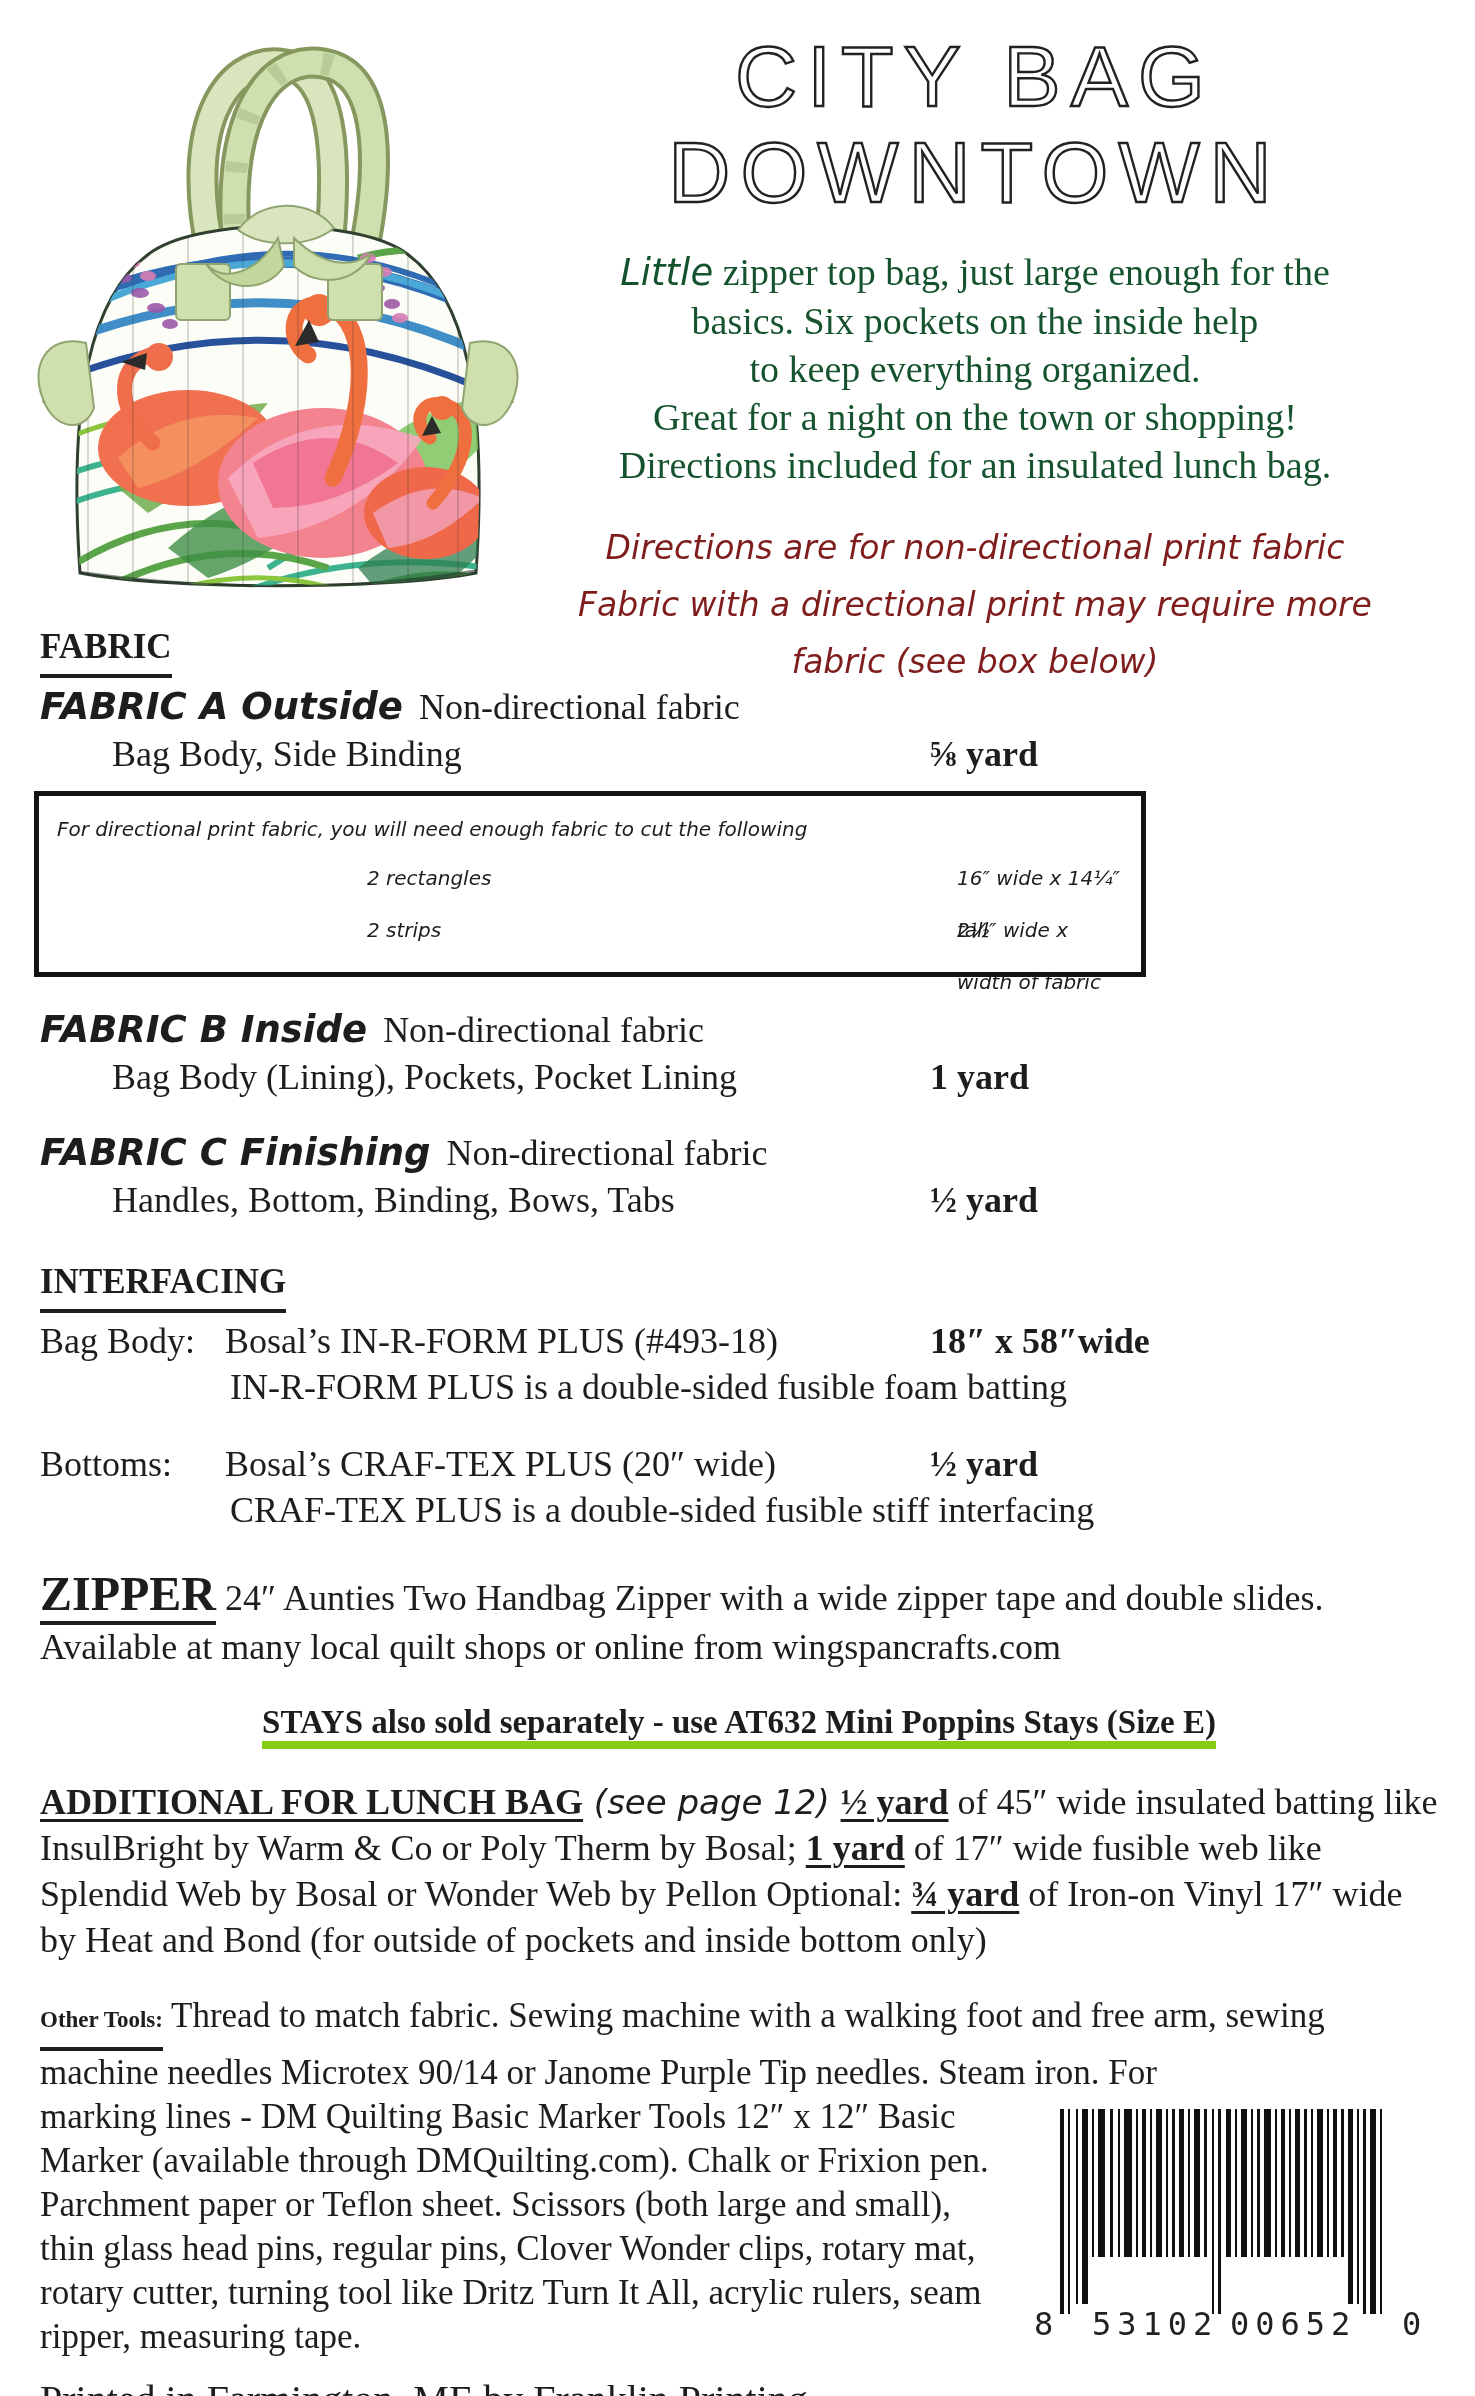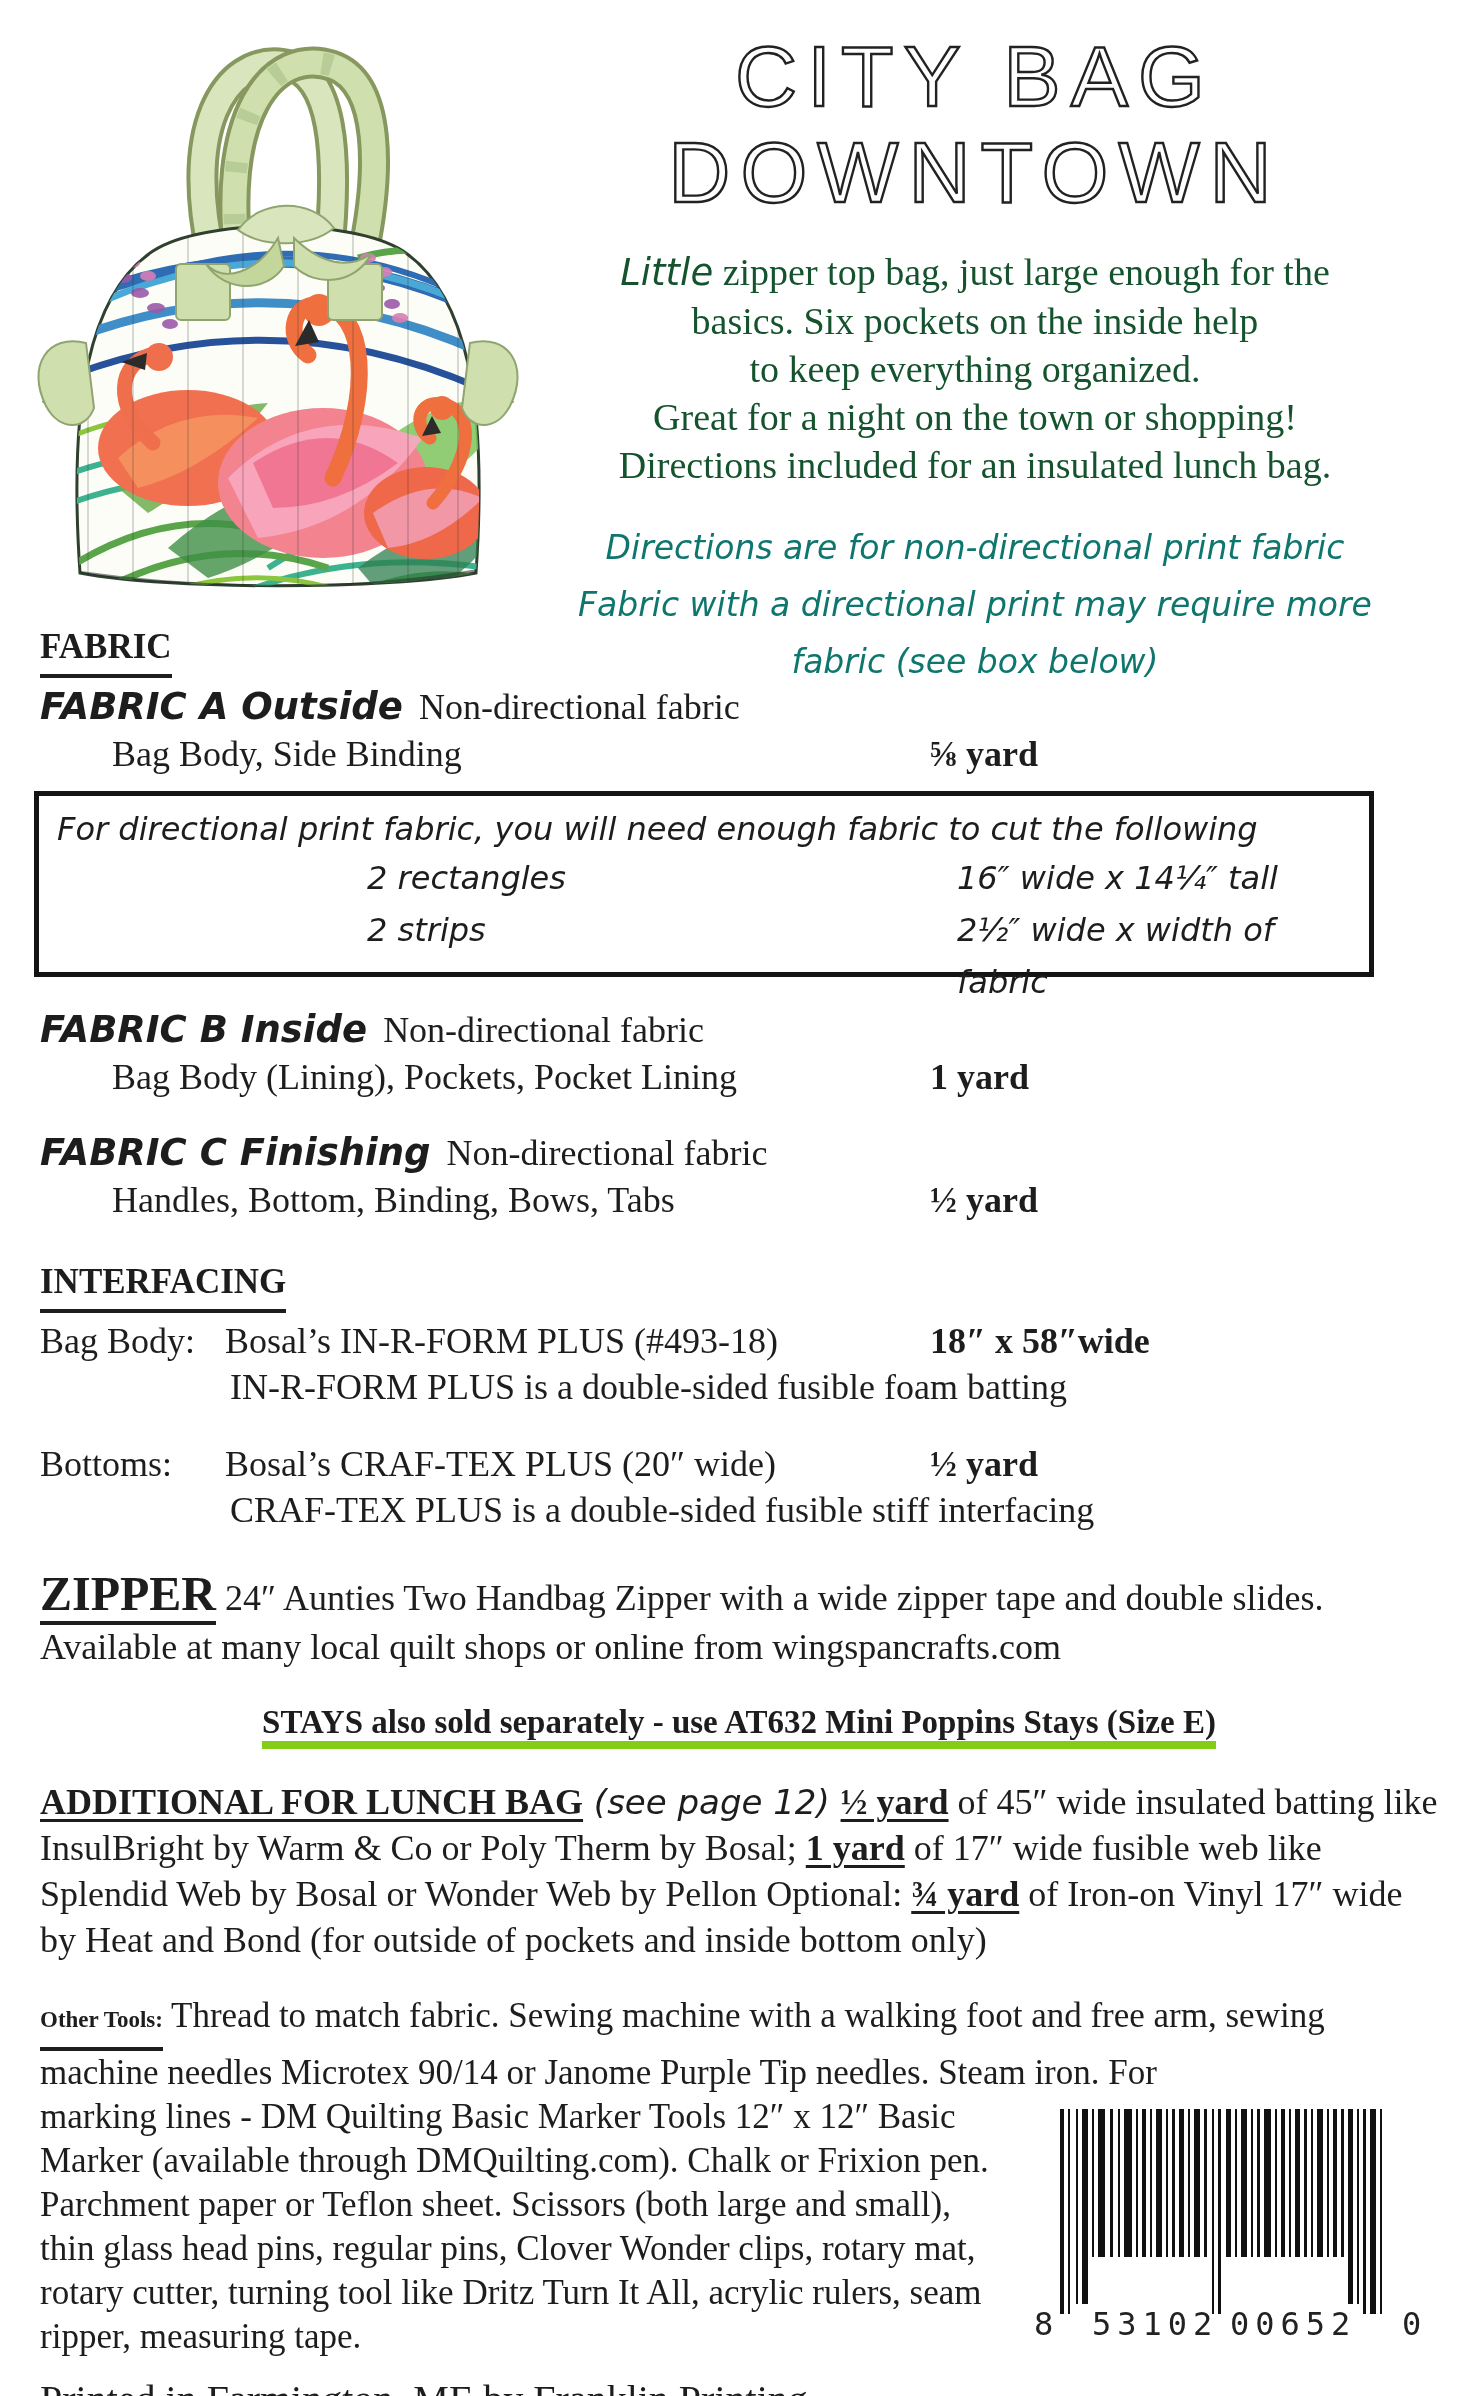--- a/index.html
+++ b/index.html
@@ -8,35 +8,35 @@
   .comic{font-family:"DejaVu Sans", sans-serif;font-style:italic;}
   
   .right-col{position:absolute;left:515px;top:28px;width:920px;text-align:center;}
   .title-line{font-family:"Liberation Sans", sans-serif;font-weight:400;
       font-size:86px;line-height:96px;letter-spacing:10px;color:#222;}
   @supports (-webkit-text-stroke: 1px black){
     .title-line{color:#ffffff;-webkit-text-stroke:2.4px #222;}
   }
   .intro{margin-top:28px;font-size:38px;line-height:48px;color:#14532d;}
   .intro .comic{font-size:37px;}
-  .note{margin-top:30px;font-size:33px;line-height:57px;color:#0f766e;}
+  .note{margin-top:30px;font-size:33px;line-height:57px;color:#7f1d1d;}
   
   .bag-wrap{position:absolute;left:28px;top:8px;width:500px;height:620px;}
   
   #content{position:absolute;left:40px;top:624px;width:1398px;font-size:36px;line-height:45px;}
   .h-underline{font-weight:bold;border-bottom:4px solid #1d1d1d;display:inline-block;
       padding-bottom:8px;line-height:38px;}
   .sec-head{font-size:35px;margin-bottom:6px;}
   .fab-name{font-family:"DejaVu Sans", sans-serif;font-style:italic;font-weight:bold;font-size:37px;}
   .fab-desc{padding-left:16px;}
   .item-row{position:relative;padding-left:72px;margin-top:2px;}
   .yardage{position:absolute;left:890px;top:0;font-weight:bold;}
-  .dir-box{border:5px solid #141414;margin:14px 0 30px -6px;width:1340px;
+  .dir-box{border:5px solid #141414;margin:14px 0 30px -6px;width:1112px;
       padding:10px 18px 16px 18px;box-sizing:border-box;
-      font-family:"DejaVu Sans", sans-serif;font-style:italic;font-size:32px;line-height:46px;}
+      font-family:"DejaVu Sans", sans-serif;font-style:italic;font-size:20px;line-height:46px;}
   .dir-row{position:relative;padding-left:310px;height:52px;line-height:52px;}
   .dir-val{position:absolute;left:900px;top:0;}
   .fab-block{margin-top:30px;}
   .inter-block{margin-top:36px;}
   .inter-row{position:relative;margin-top:4px;}
   .inter-desc{position:absolute;left:185px;top:0;white-space:nowrap;}
   .inter-val{position:absolute;left:890px;top:0;font-weight:bold;}
   .inter-note{margin-left:190px;margin-top:1px;}
   .zipper-para{margin-top:42px;}
   .stays{margin-top:30px;text-align:center;font-size:33px;}

